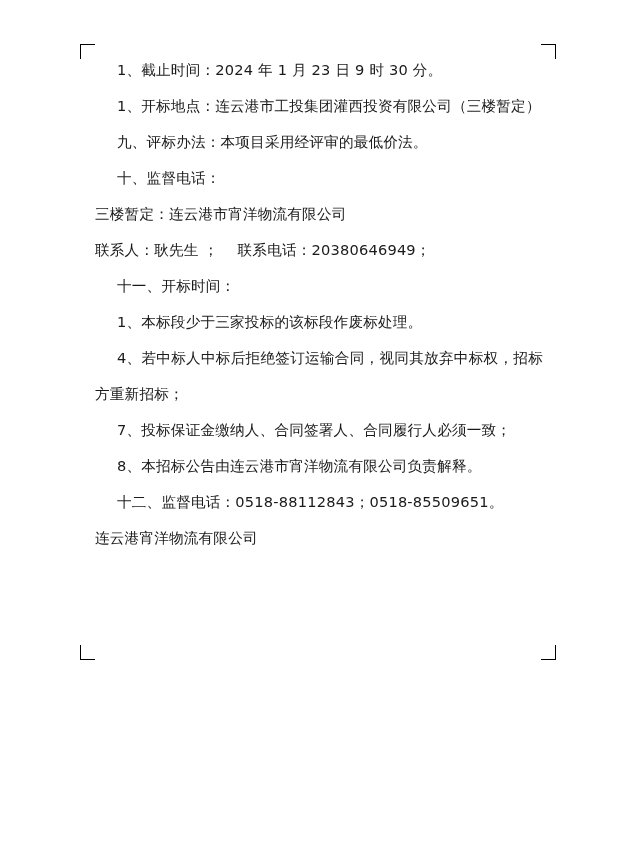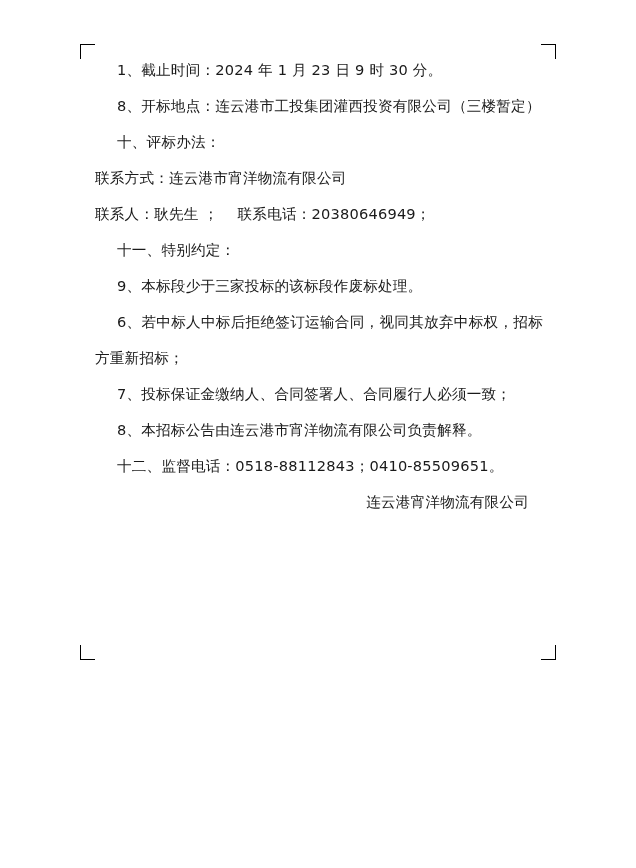--- a/index.html
+++ b/index.html
@@ -47,41 +47,42 @@
     white-space: pre-wrap;
   }
   .indent1 { text-indent: 22px; }
   .indent0 { text-indent: 0; }
   .sig {
     font-size: 14.6px;
     line-height: 36px;
     color: #1a1a1a;
     letter-spacing: 0.2px;
     margin: 0;
-    text-align: right;
+    text-align: left;
     padding-right: 14px;
   }
   .sig.date { padding-right: 28px; }
 </style>
 </head>
 <body>
 
 <div class="page">
   <div class="crop tl"></div>
   <div class="crop tr"></div>
   <div class="crop bl"></div>
   <div class="crop br"></div>
 
   <div class="body-area">
     <p class="para indent1">1、截止时间：2024 年 1 月 23 日 9 时 30 分。</p>
-    <p class="para indent1">8、开标地点：连云港市工投集团灌西投资有限公司（三楼暂定）</p>
-    <p class="para indent1">十、评标办法：</p>
-    <p class="para indent0">联系方式：连云港市宵洋物流有限公司</p>
+    <p class="para indent1">1、开标地点：连云港市工投集团灌西投资有限公司（三楼暂定）</p>
+    <p class="para indent1">九、评标办法：本项目采用经评审的最低价法。</p>
+    <p class="para indent1">十、监督电话：</p>
+    <p class="para indent0">三楼暂定：连云港市宵洋物流有限公司</p>
     <p class="para indent0">联系人：耿先生 ；    联系电话：20380646949；</p>
-    <p class="para indent1">十一、特别约定：</p>
-    <p class="para indent1">9、本标段少于三家投标的该标段作废标处理。</p>
-    <p class="para indent1">6、若中标人中标后拒绝签订运输合同，视同其放弃中标权，招标方重新招标；</p>
+    <p class="para indent1">十一、开标时间：</p>
+    <p class="para indent1">1、本标段少于三家投标的该标段作废标处理。</p>
+    <p class="para indent1">4、若中标人中标后拒绝签订运输合同，视同其放弃中标权，招标方重新招标；</p>
     <p class="para indent1">7、投标保证金缴纳人、合同签署人、合同履行人必须一致；</p>
     <p class="para indent1">8、本招标公告由连云港市宵洋物流有限公司负责解释。</p>
-    <p class="para indent1">十二、监督电话：0518-88112843；0410-85509651。</p>
+    <p class="para indent1">十二、监督电话：0518-88112843；0518-85509651。</p>
     <p class="sig">连云港宵洋物流有限公司</p>
   </div>
 </div>
 
 </body></html>

